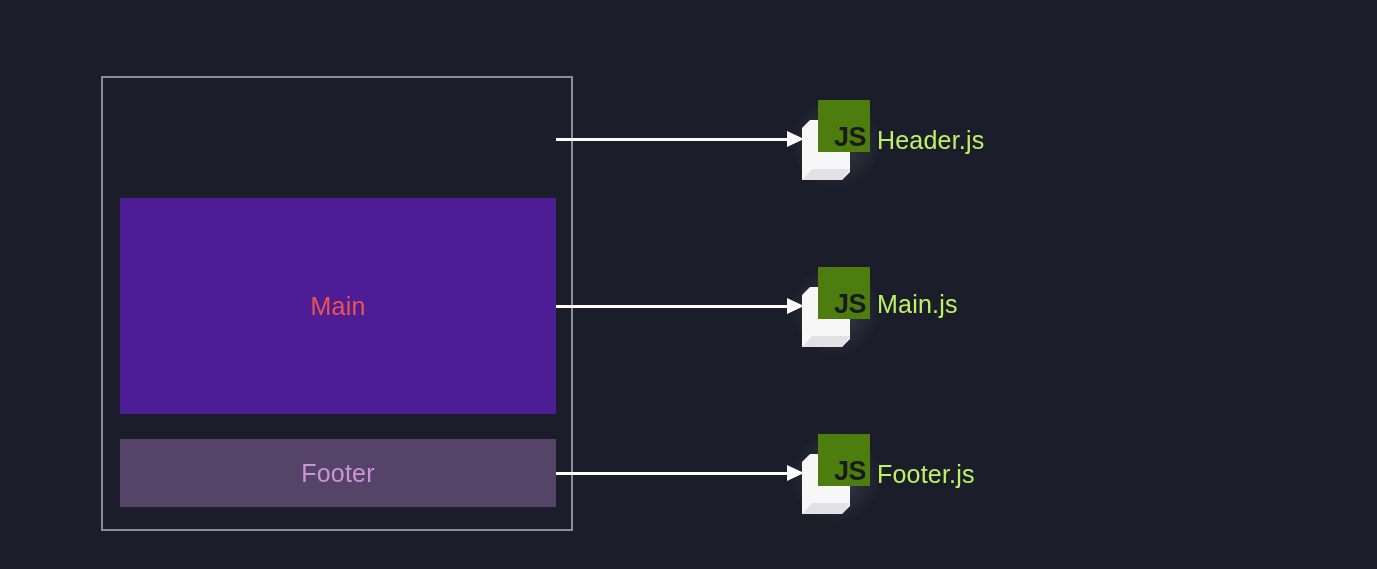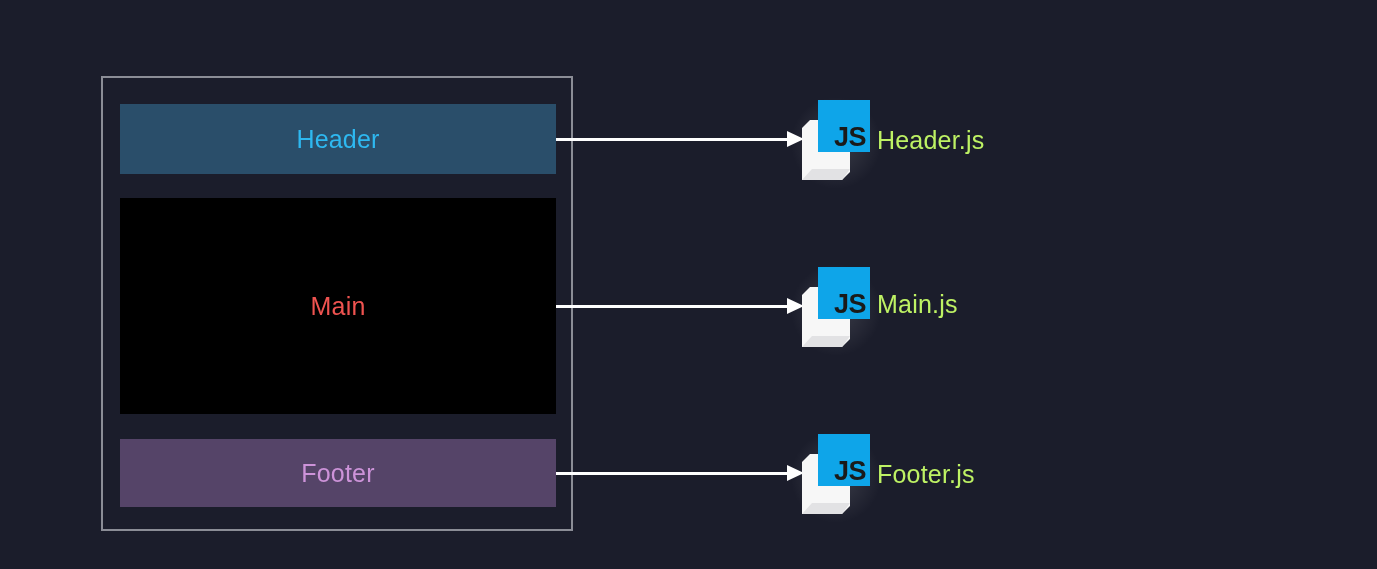--- a/index.html
+++ b/index.html
@@ -61,21 +61,21 @@
     top: 104px;
     width: 436px;
     height: 70px;
     background: #2a4e6a;
     color: #2eb8f0;
   }
   .section-main {
     top: 198px;
     width: 436px;
     height: 216px;
-    background: #000000;
+    background: #4c1d95;
     color: #ef5350;
   }
   .section-footer {
     top: 439px;
     width: 436px;
     height: 68px;
     background: #554468;
     color: #cd93d9;
     align-items: center;
   }
@@ -136,21 +136,21 @@
     top: 20px;
     width: 48px;
     height: 60px;
   }
   .js-icon .badge {
     position: absolute;
     left: 18px;
     top: 0px;
     width: 52px;
     height: 52px;
-    background: #0ea5e9;
+    background: #4d7c0f;
     display: flex;
     align-items: flex-end;
     justify-content: flex-end;
     box-sizing: border-box;
     padding: 0 4px 1px 0;
   }
   .js-icon .badge-text {
     color: #1a1a1a;
     font-size: 27px;
     font-weight: bold;
@@ -172,23 +172,20 @@
   .file-label-footer { top: 460px; }
 </style>
 </head>
 <body>
 
 <div id="canvas">
 
 
   <div class="page-frame"></div>
 
-  <div class="section-block section-header">
-    <span>Header</span>
-  </div>
 
   <div class="section-block section-main">
     <span>Main</span>
   </div>
 
   <div class="section-block section-footer">
     <span>Footer</span>
   </div>
 
   <div class="arrow arrow-header">

